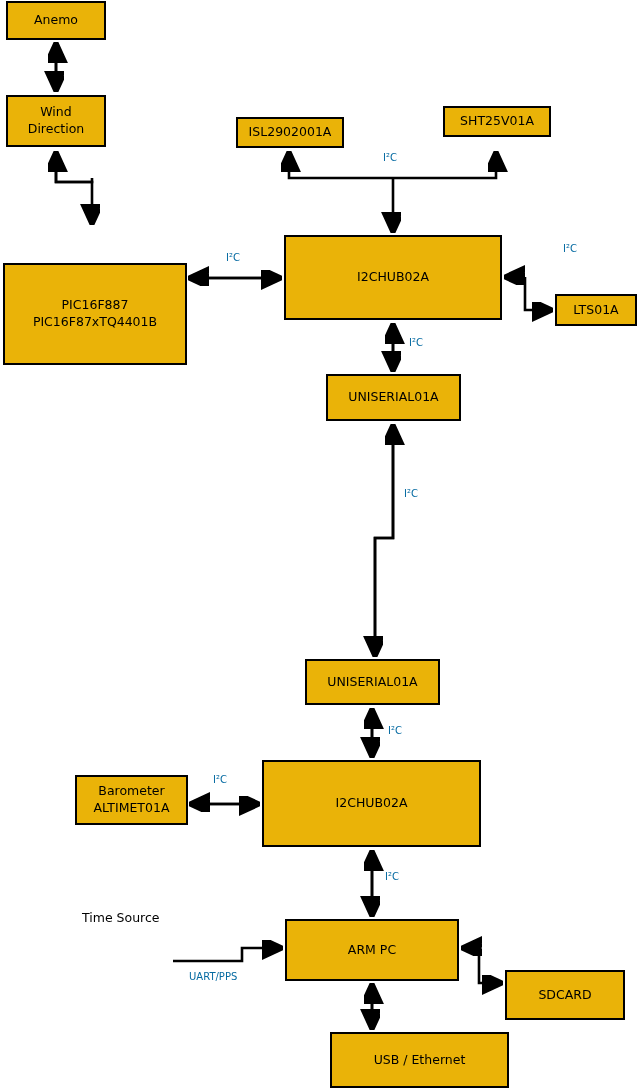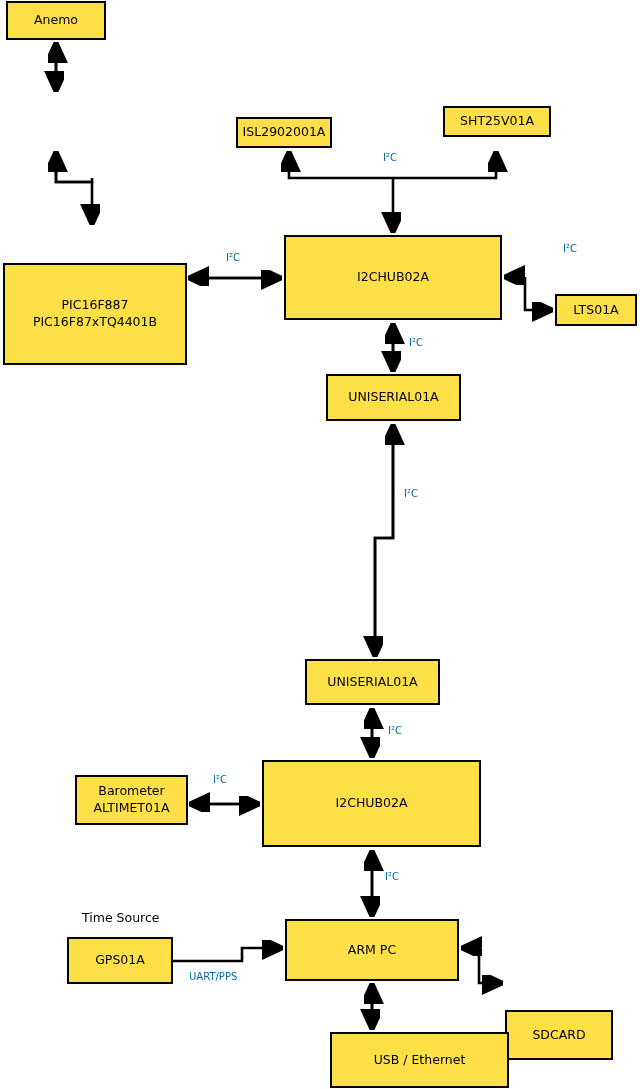--- a/index.html
+++ b/index.html
@@ -12,21 +12,21 @@
     width: 640px;
     height: 1089px;
     background: #ffffff;
     font-family: "DejaVu Sans", "Liberation Sans", sans-serif;
     overflow: hidden;
   }
   .node {
     position: absolute;
     box-sizing: border-box;
     border: 2px solid #000000;
-    background: #fde047;
+    background: #eab308;
     display: flex;
     align-items: center;
     justify-content: center;
     text-align: center;
     color: #000000;
     font-size: 12.5px;
     line-height: 1.35;
     z-index: 3;
   }
   .node .label { white-space: pre-line; }
@@ -130,27 +130,31 @@
     <g>
       <line x1="372" y1="1026" x2="372" y2="987" marker-end="url(#arrow)"></line>
       <line x1="372" y1="987" x2="372" y2="1026" marker-end="url(#arrow)"></line>
     </g>
   </svg>
 
   <div class="node" style="left:6px; top:1px; width:100px; height:39px;">
     <span class="label">Anemo</span>
   </div>
 
+  <div class="node" style="left:6px; top:95px; width:100px; height:52px;">
+    <span class="label">Wind
+Direction</span>
+  </div>
 
   <div class="node" style="left:3px; top:227px; width:184px; height:102px;margin-top:36px;">
     <span class="label">PIC16F887
 PIC16F87xTQ4401B</span>
   </div>
 
-  <div class="node" style="left:236px; top:117px; width:96px; height:31px;">
+  <div class="node" style="left:236px; top:117px; width:108px; height:31px;">
     <span class="label">ISL2902001A</span>
   </div>
 
   <div class="node" style="left:443px; top:106px; width:108px; height:31px;">
     <span class="label">SHT25V01A</span>
   </div>
 
   <div class="node" style="left:284px; top:235px; width:218px; height:85px;">
     <span class="label">I2CHUB02A</span>
   </div>
@@ -169,29 +173,26 @@
 
   <div class="node" style="left:75px; top:775px; width:113px; height:50px;">
     <span class="label">Barometer
 ALTIMET01A</span>
   </div>
 
   <div class="node" style="left:262px; top:760px; width:219px; height:87px;">
     <span class="label">I2CHUB02A</span>
   </div>
 
-  <div class="node" style="left:67px; top:937px; width:106px; height:47px;">
-    <span class="label">GPS01A</span>
-  </div>
 
   <div class="node" style="left:285px; top:919px; width:174px; height:62px;">
     <span class="label">ARM PC</span>
   </div>
 
-  <div class="node" style="left:505px; top:1010px; width:108px; height:50px;">
+  <div class="node" style="left:505px; top:970px; width:120px; height:50px;">
     <span class="label">SDCARD</span>
   </div>
 
   <div class="node" style="left:282px; top:1032px; width:179px; height:56px;margin-left:48px;">
     <span class="label">USB / Ethernet</span>
   </div>
 
   <div class="free-label" style="left:82px; top:910px;">Time Source</div>
 
   <div class="edge-label" style="left:226px; top:252px;">I²C</div>

